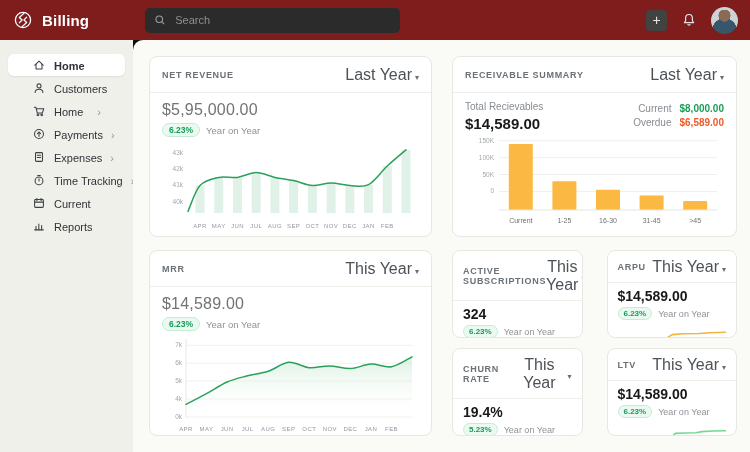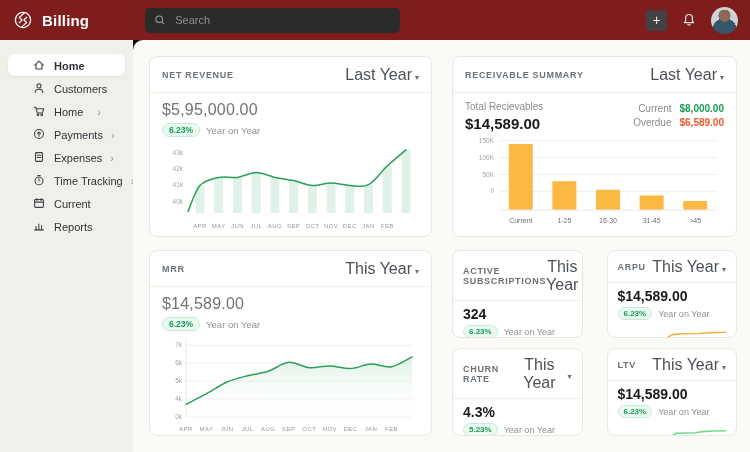--- a/index.html
+++ b/index.html
@@ -391,21 +391,21 @@
 
       <div class="card sc">
         <div class="card-head">
           <span class="card-title">CHURN RATE</span>
           <button class="period">
             <span>This Year</span>
               <span class="caret"></span>
           </button>
         </div>
         <div class="card-body">
-          <div class="sc-value">4.3%</div>
+          <div class="sc-value">19.4%</div>
           <div class="badge-row">
             <span class="badge">5.23%</span>
             <span class="caption">Year on Year</span>
           </div>
           <svg class="spark" width="100%" height="24" viewBox="0 0 120 32" preserveAspectRatio="none">
               <polyline points="1.0,9.5 42.3,9.5 44.7,9.8 52.9,24.3 60.0,25.1 93.0,25.1 107.2,24.3 119.0,22.2" fill="none" stroke="#72d98e" stroke-width="1.6" stroke-linejoin="round" stroke-linecap="round" vector-effect="non-scaling-stroke"></polyline>
             </svg>
         </div>
       </div>
 

